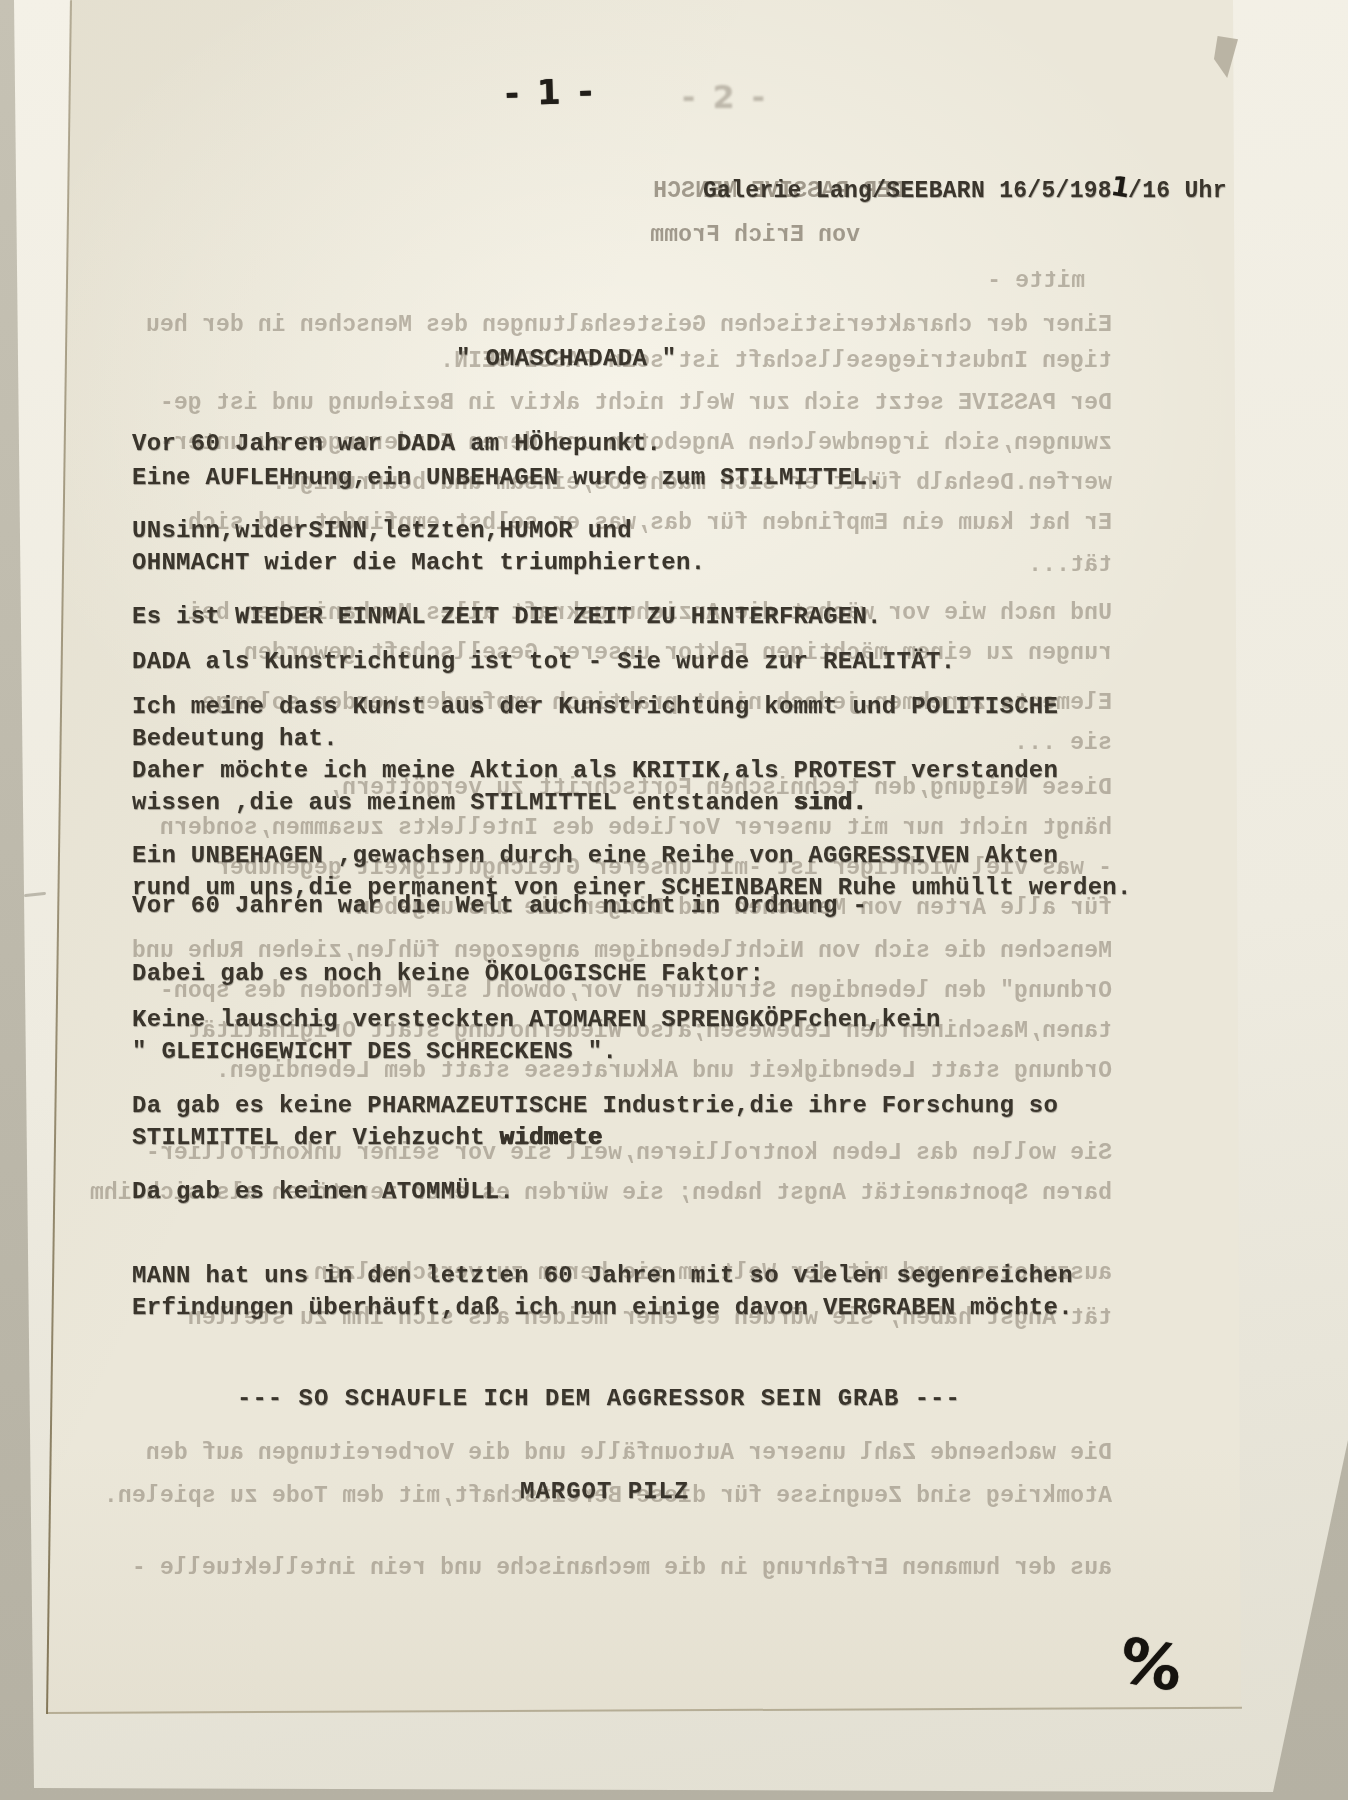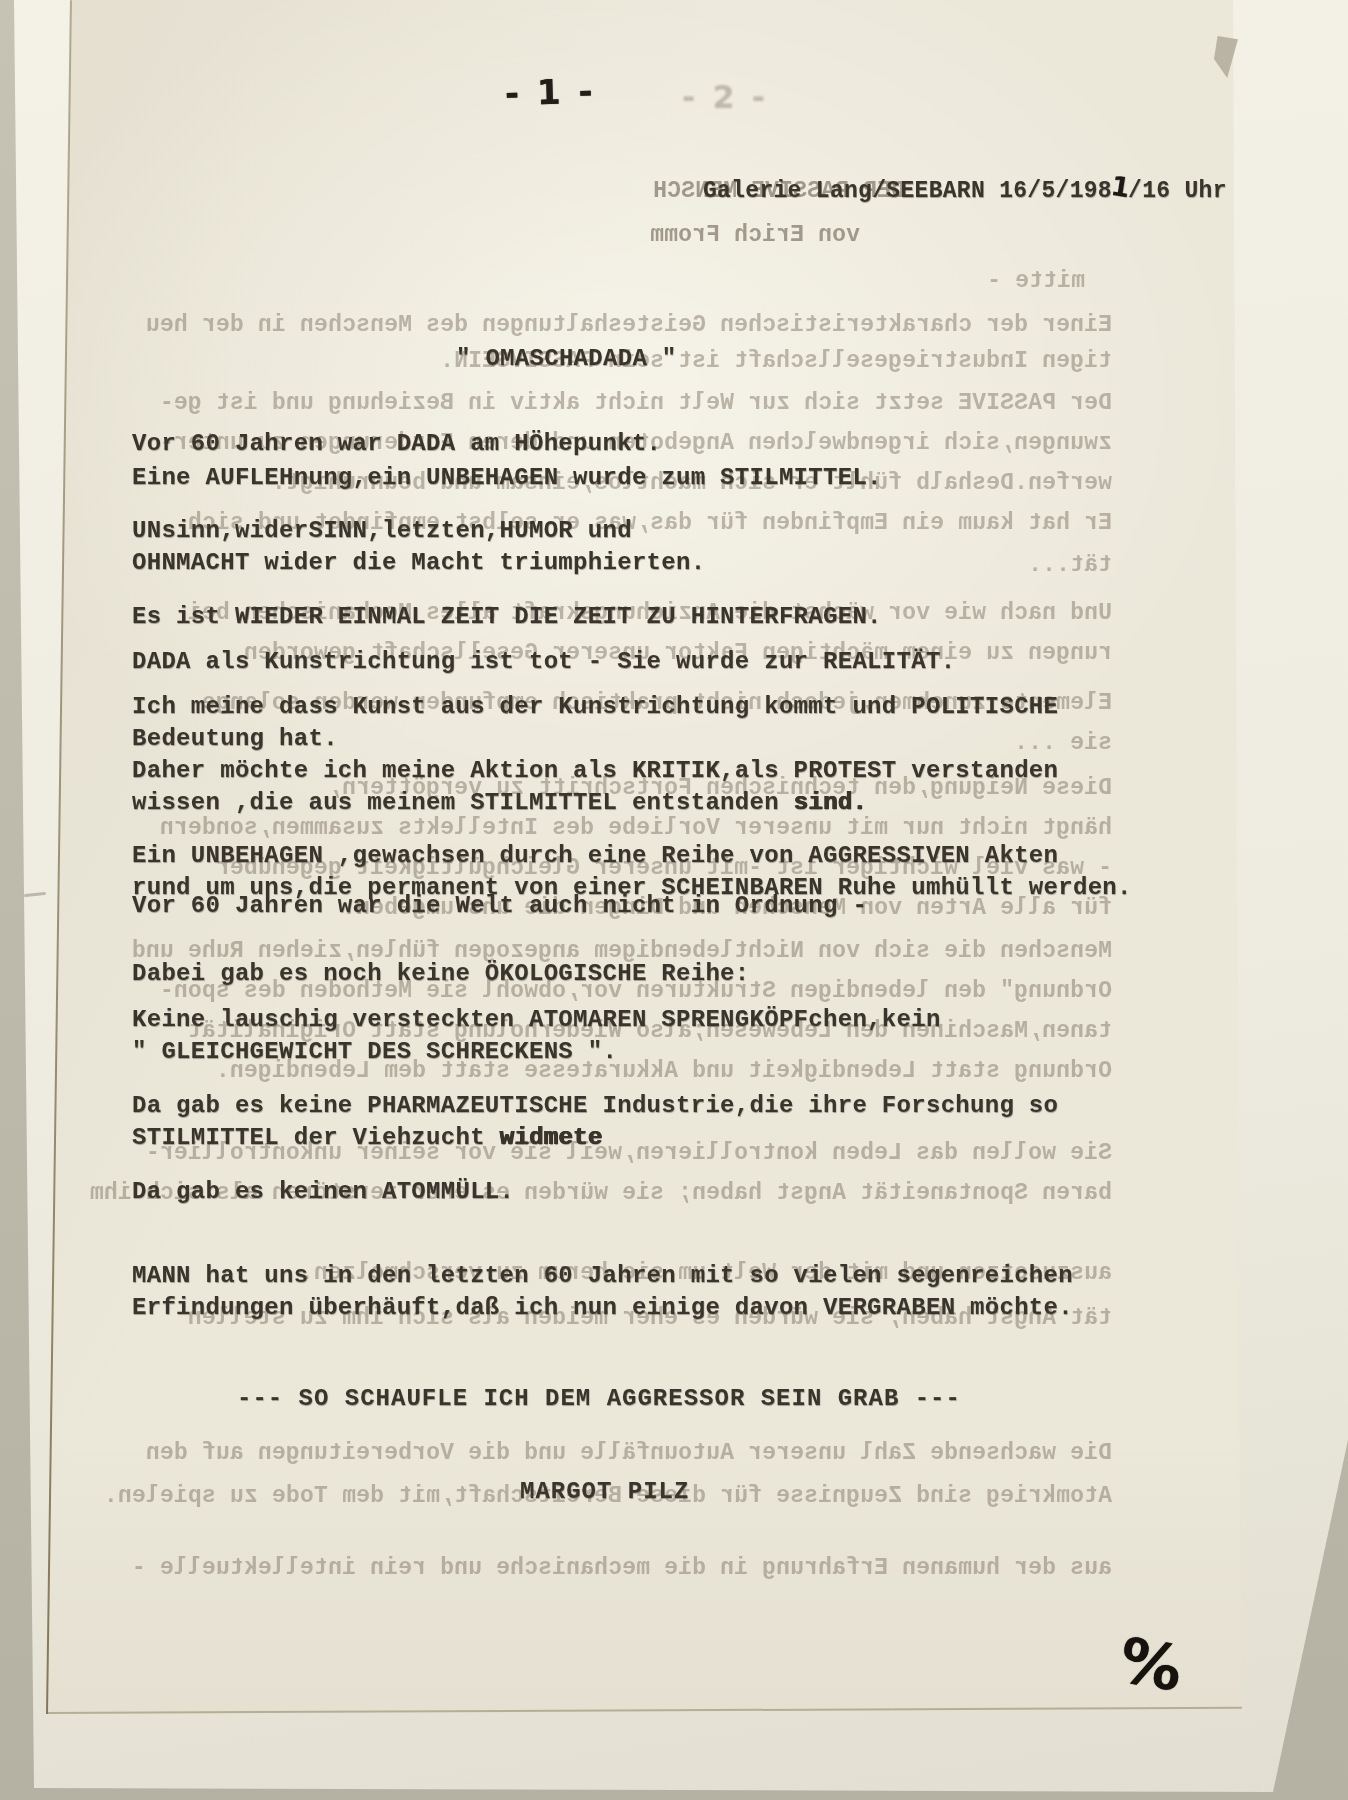--- a/index.html
+++ b/index.html
@@ -129,21 +129,21 @@
     <div class="typed bl" style="top:549px">OHNMACHT wider die Macht triumphierten.</div>
     <div class="typed bl" style="top:603px">Es ist WIEDER EINMAL ZEIT DIE ZEIT ZU HINTERFRAGEN.</div>
     <div class="typed bl" style="top:648px">DADA als Kunstrichtung ist tot - Sie wurde zur REALITÄT.</div>
     <div class="typed bl" style="top:693px">Ich meine dass Kunst aus der Kunstrichtung kommt und POLITISCHE</div>
     <div class="typed bl" style="top:725px">Bedeutung hat.</div>
     <div class="typed bl" style="top:757px">Daher möchte ich meine Aktion als KRITIK,als PROTEST verstanden</div>
     <div class="typed bl" style="top:789px"><span>wissen ,die aus meinem STILMITTEL entstanden </span><span class="dbl">sind.</span></div>
     <div class="typed bl" style="top:842px">Ein UNBEHAGEN ,gewachsen durch eine Reihe von AGGRESSIVEN Akten</div>
     <div class="typed bl" style="top:874px">rund um uns,die permanent von einer SCHEINBAREN Ruhe umhüllt werden.</div>
     <div class="typed bl" style="top:892px">Vor 60 Jahren war die Welt auch nicht in Ordnung -</div>
-    <div class="typed bl" style="top:960px">Dabei gab es noch keine ÖKOLOGISCHE Reihe:</div>
+    <div class="typed bl" style="top:960px">Dabei gab es noch keine ÖKOLOGISCHE Faktor:</div>
     <div class="typed bl" style="top:1006px">Keine lauschig versteckten ATOMAREN SPRENGKÖPFchen,kein</div>
     <div class="typed bl" style="top:1038px">" GLEICHGEWICHT DES SCHRECKENS ".</div>
     <div class="typed bl" style="top:1092px">Da gab es keine PHARMAZEUTISCHE Industrie,die ihre Forschung so</div>
     <div class="typed bl" style="top:1124px"><span>STILMITTEL der Viehzucht </span><span class="dbl">widmete</span></div>
     <div class="typed bl" style="top:1178px">Da gab es keinen ATOMMÜLL.</div>
     <div class="typed bl" style="top:1262px">MANN hat uns in den letzten 60 Jahren mit so vielen segenreichen</div>
     <div class="typed bl" style="top:1294px">Erfindungen überhäuft,daß ich nun einige davon VERGRABEN möchte.</div>
 
     <div class="typed slogan">--- SO SCHAUFLE ICH DEM AGGRESSOR SEIN GRAB ---</div>
     <div class="typed signature">MARGOT PILZ</div>

